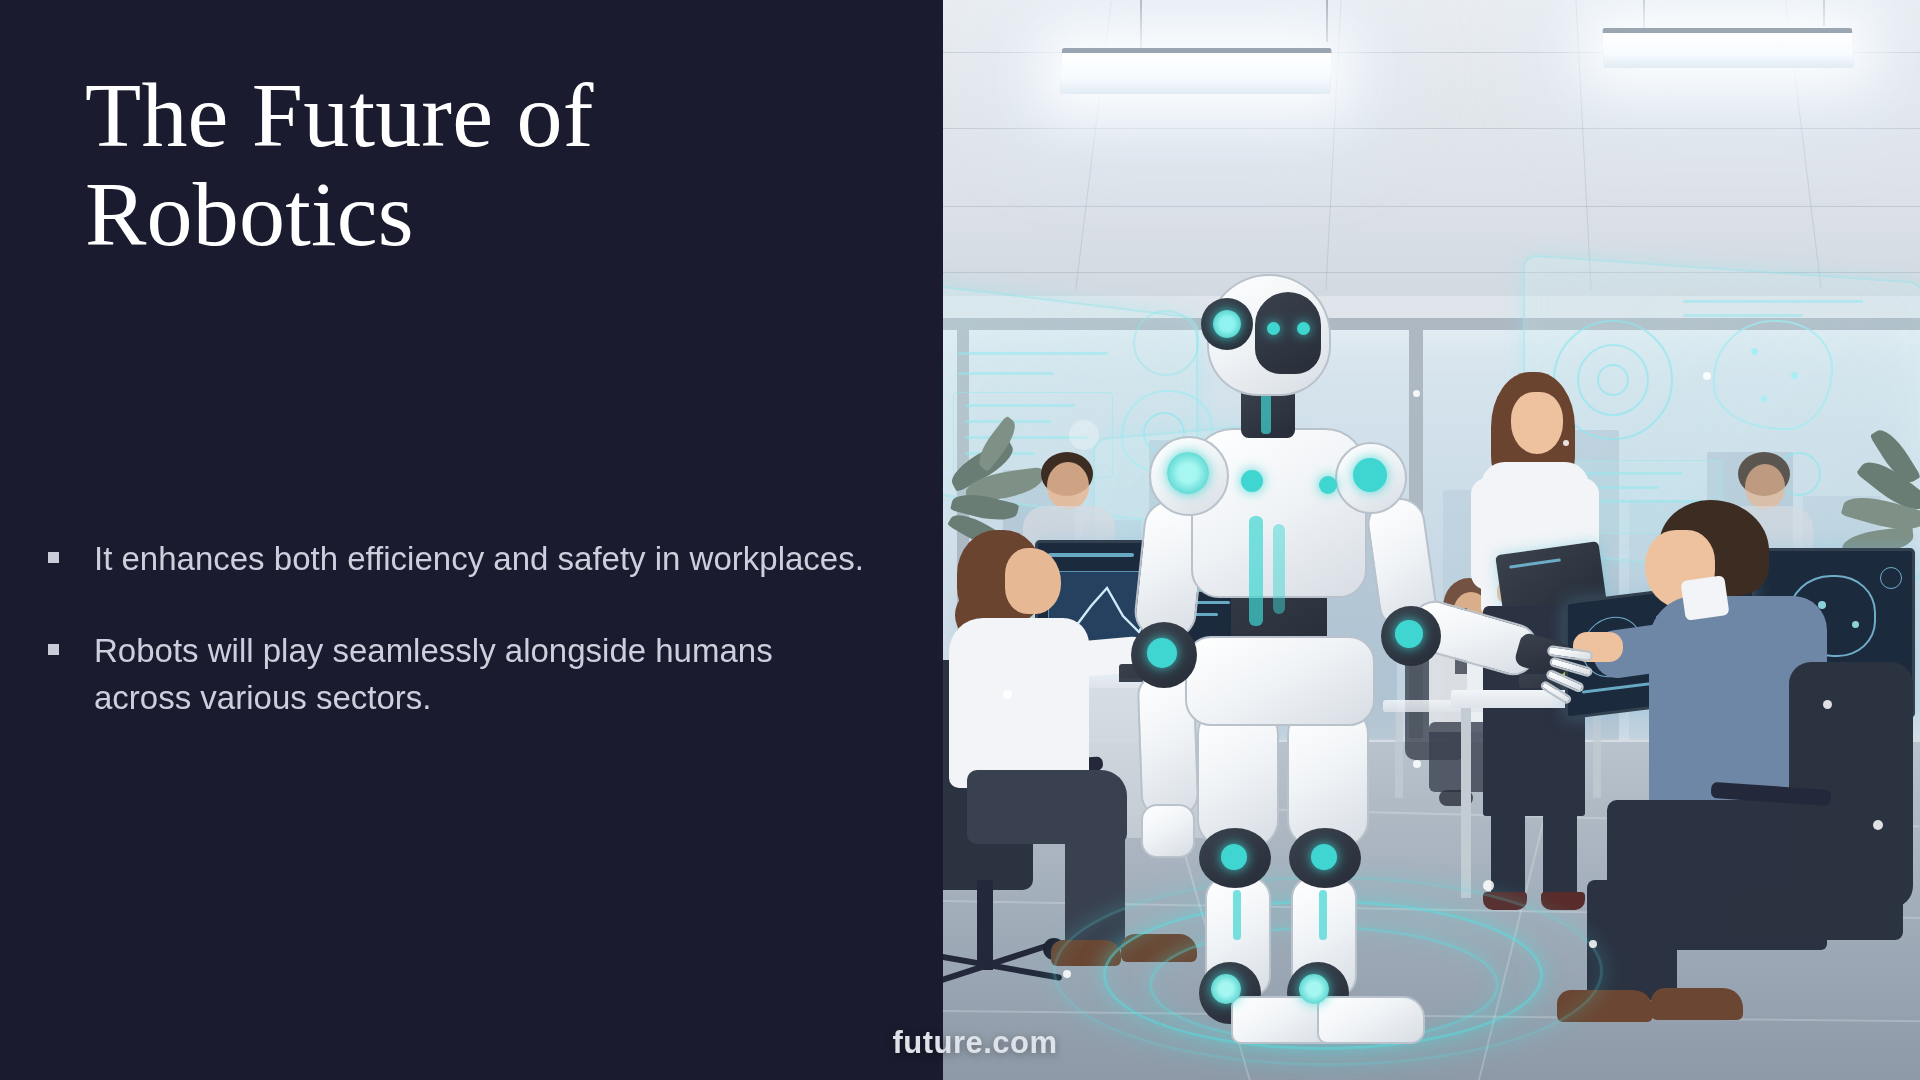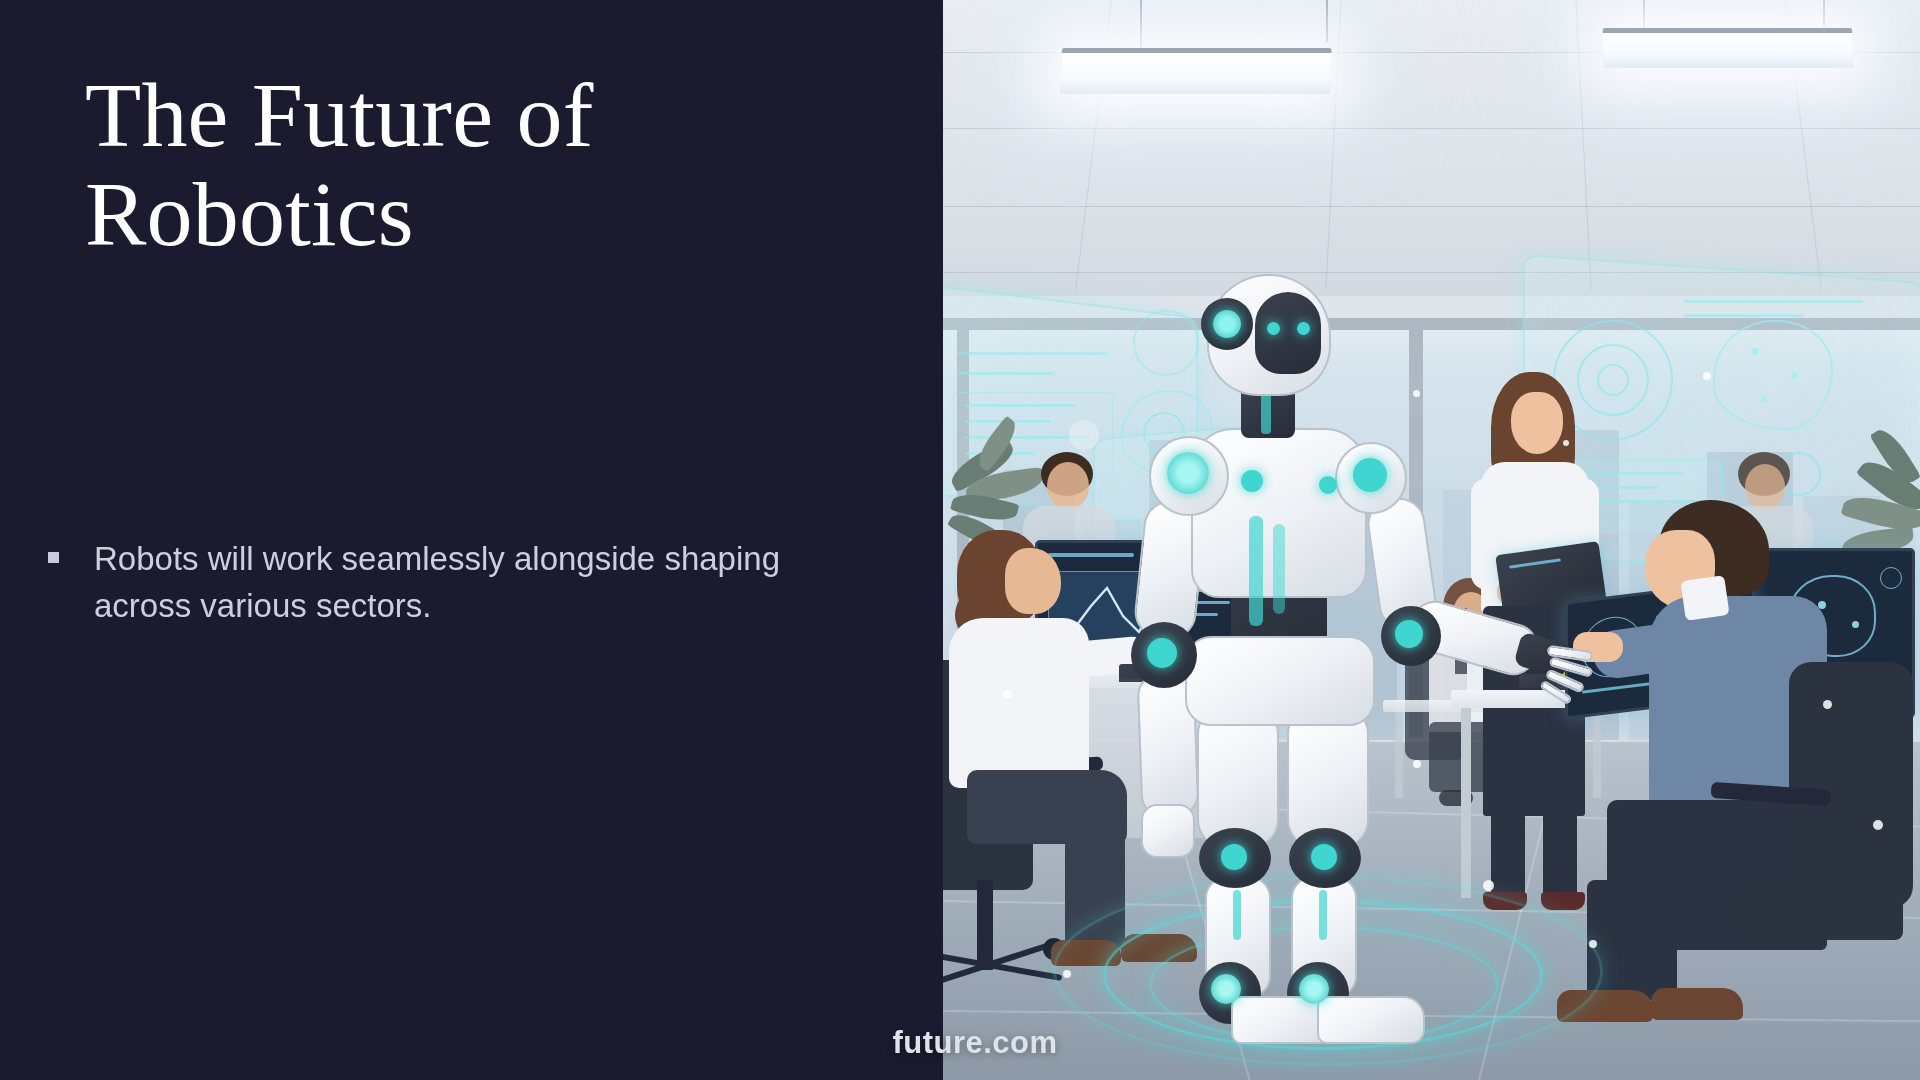--- a/index.html
+++ b/index.html
@@ -208,25 +208,29 @@
 
 <div class="slide">
 
   <section class="left-panel">
 
     <h1 class="title">The Future of Robotics</h1>
 
     <div class="bullets">
 
 
-
-
       <div class="bullet-row">
         <span class="bullet-marker"></span>
-        <span class="bullet-text">Robots will work seamlessly alongside shaping across various sectors.</span>
+        <span class="bullet-text">It enhances both efficiency and safety in workplaces.</span>
+      </div>
+
+
+      <div class="bullet-row">
+        <span class="bullet-marker"></span>
+        <span class="bullet-text">Robots will play seamlessly alongside humans across various sectors.</span>
       </div>
 
     </div>
   </section>
 
   <section class="right-panel">
     <div class="scene">
 
       <div class="ceiling"></div>
       <div class="ceil-line" style="left:0; top:52px;  width:977px;"></div>

